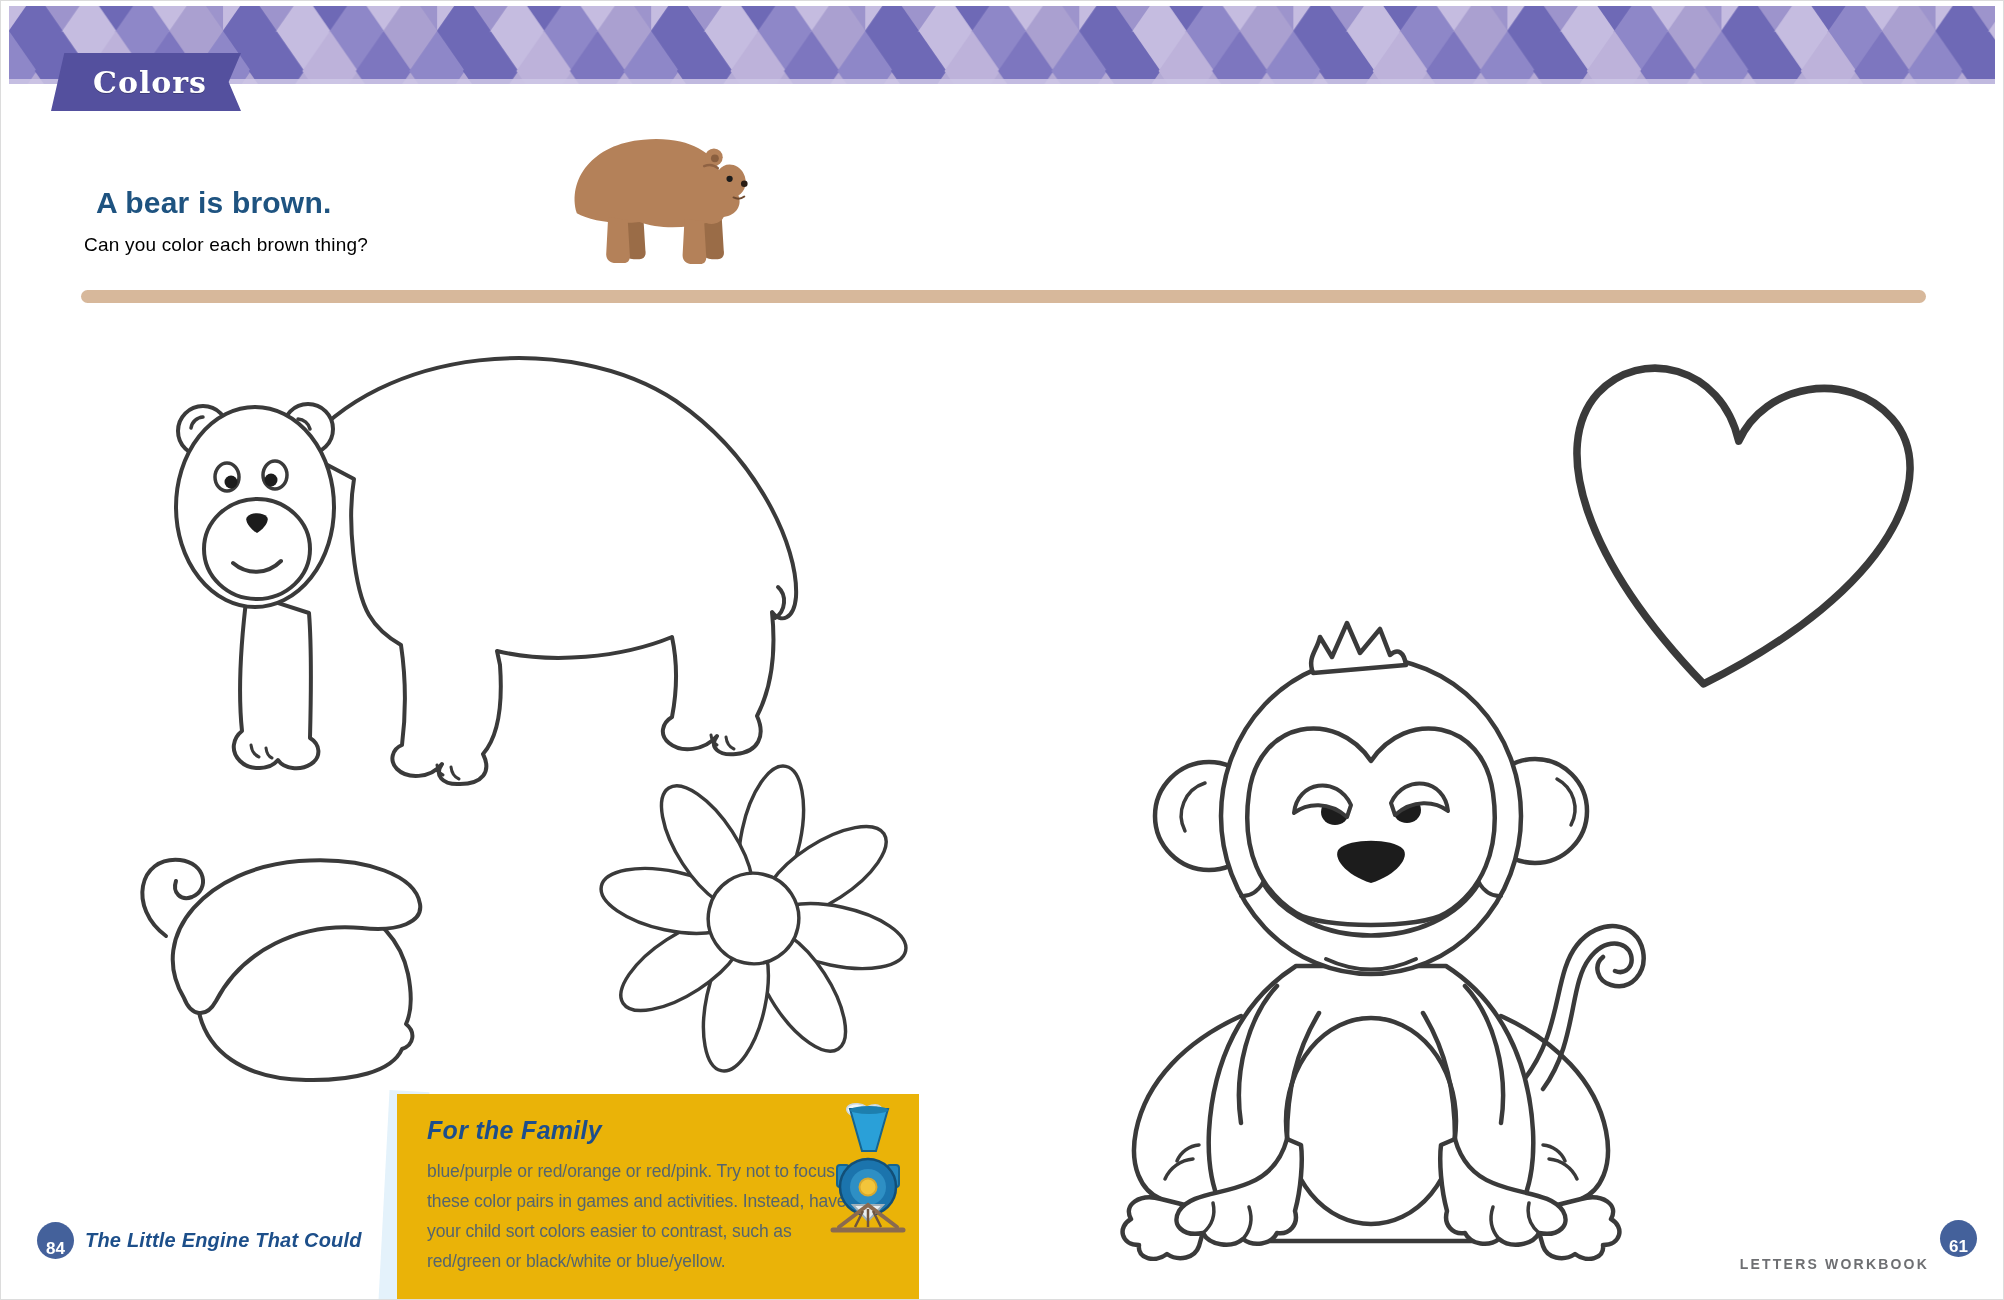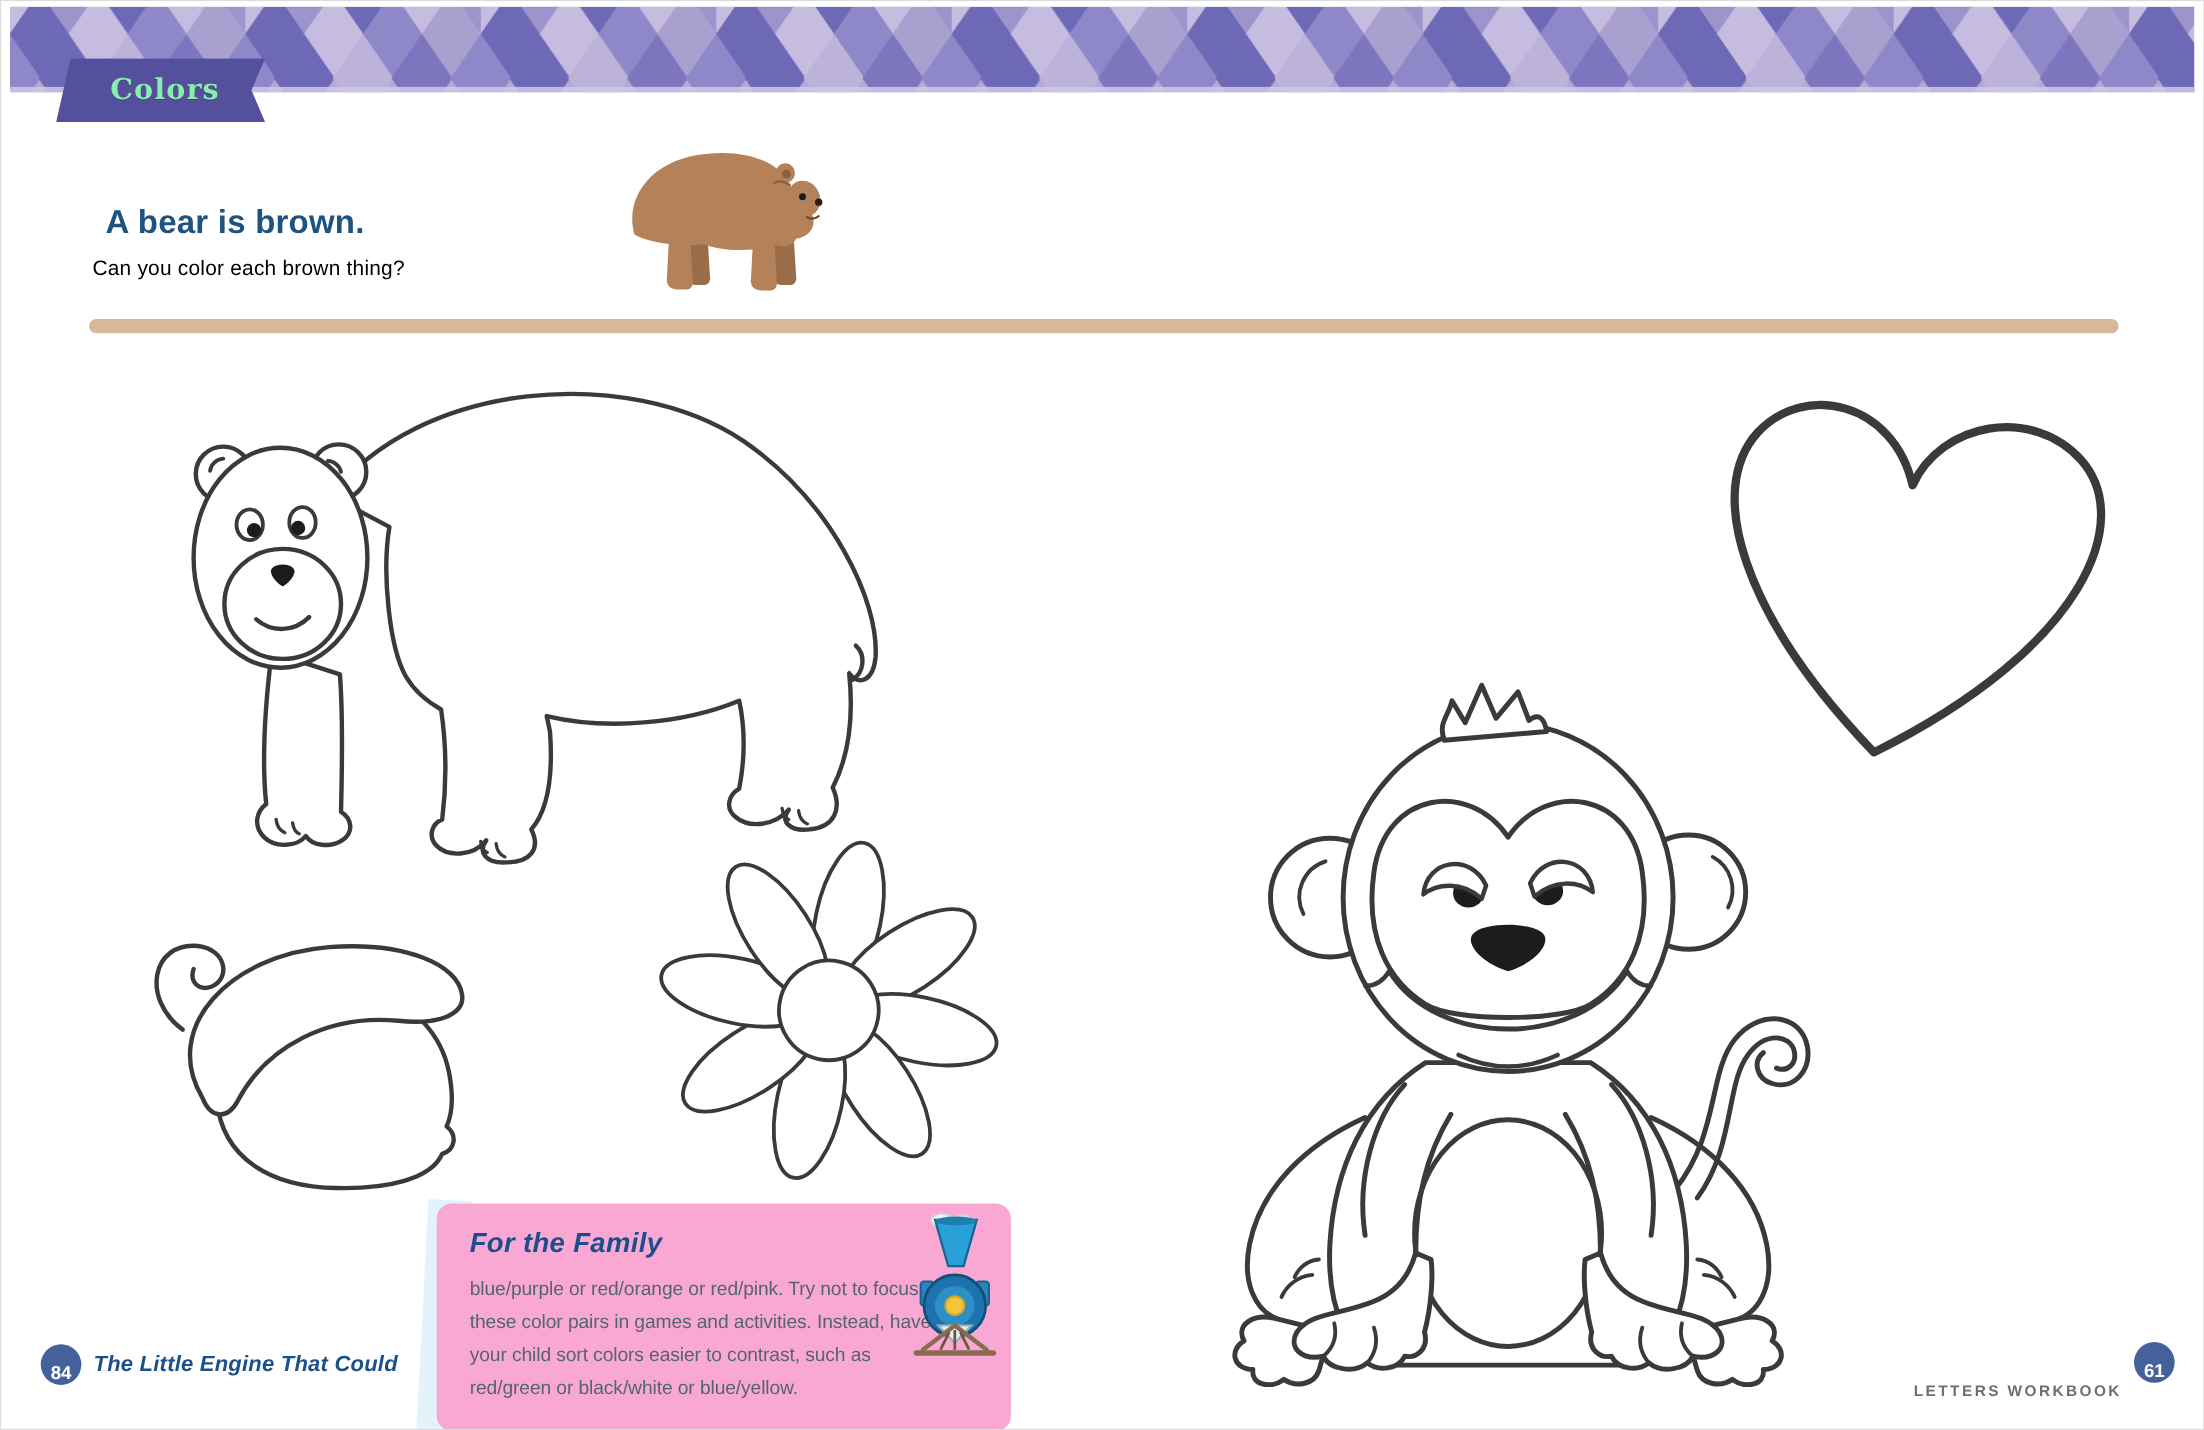--- a/index.html
+++ b/index.html
@@ -13,22 +13,22 @@
   .band svg{display:block;width:100%;height:100%;}
   
   .ribbon{
     position:absolute;left:50px;top:52px;width:190px;height:58px;
     background:#54509e;
     clip-path:polygon(7% 0,100% 0,93.5% 50%,100% 100%,0 100%);
     display:flex;align-items:center;justify-content:center;
     z-index:5;
   }
   .ribbon span{
-    font-family:"DejaVu Serif",serif;font-weight:bold;font-size:26px;
-    color:#86efac;letter-spacing:1px;padding-left:8px;
+    font-family:"DejaVu Serif",serif;font-weight:bold;font-size:30px;
+    color:#ffffff;letter-spacing:1px;padding-left:8px;
     text-shadow:0 1px 0 rgba(0,0,0,.25);
   }
   
   .statement{
     position:absolute;left:95px;top:185px;
     font-size:30px;font-weight:bold;color:#1e5380;letter-spacing:.2px;
   }
   .question{
     position:absolute;left:83px;top:233px;
     font-size:19px;color:#000000;letter-spacing:.2px;
@@ -48,21 +48,21 @@
   .fig-monkey{left:1090px;top:560px;width:560px;height:700px;}
   .fig-heart{left:1525px;top:325px;width:415px;height:420px;}
   .fig-train{left:822px;top:1098px;width:90px;height:150px;z-index:4;}
   
   .family-sliver{
     position:absolute;left:383px;top:1090px;width:40px;height:210px;
     background:#e4f2fb;transform:rotate(3deg);
   }
   .family-box{
     position:absolute;left:396px;top:1093px;width:522px;height:207px;
-    background:#f9a8d4;overflow:hidden;z-index:3;border-radius:14px;
+    background:#eab308;overflow:hidden;z-index:3;
   }
   .family-title{
     position:absolute;left:30px;top:22px;
     font-size:25px;font-weight:bold;font-style:italic;color:#1d4e8c;
     letter-spacing:.3px;
   }
   .family-lines{
     position:absolute;left:30px;top:62px;
     font-size:17.5px;color:#55656f;line-height:30px;white-space:nowrap;
     letter-spacing:-0.1px;

